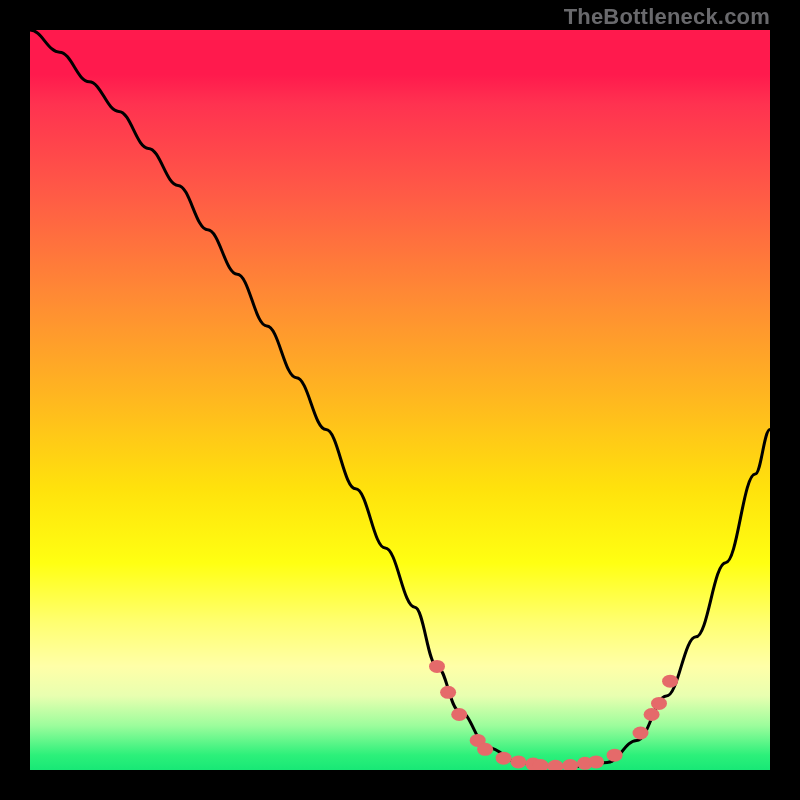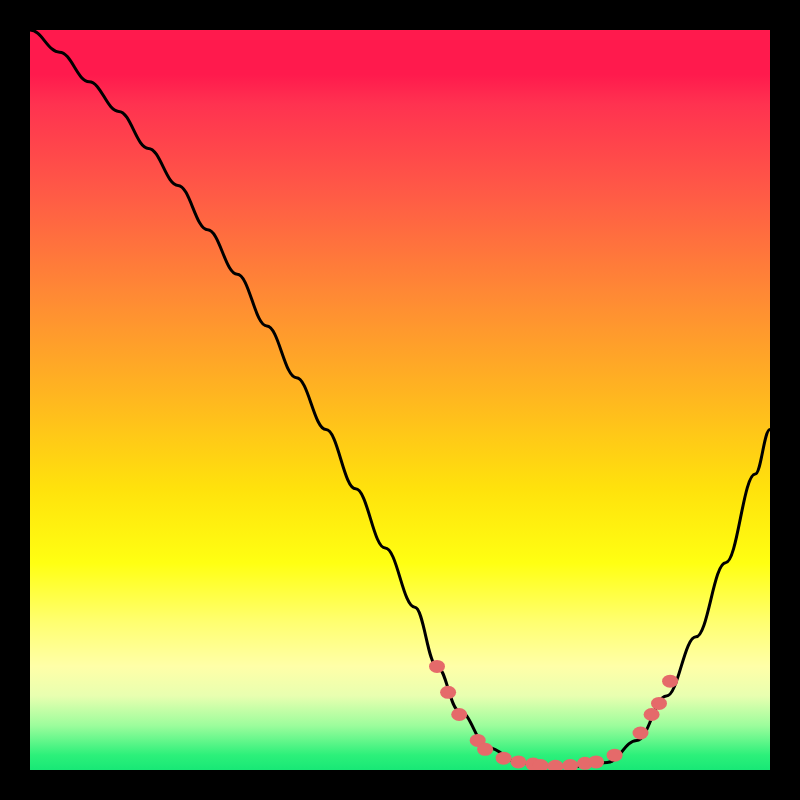--- a/index.html
+++ b/index.html
@@ -58,20 +58,21 @@
   }
   svg {
     position: absolute;
     inset: 0;
   }
 </style>
 </head>
 <body>
 
 <div class="stage">
+  <div class="watermark">TheBottleneck.com</div>
 
   <div class="plot">
     <div class="gradient"></div>
     <svg viewBox="0 0 740 740" preserveAspectRatio="none">
       <path id="curve-path" fill="none" stroke="#000000" stroke-width="3" stroke-linecap="round" stroke-linejoin="round" d="M 0.0 0.0 C 11.8 0.0 17.8 22.2 29.6 22.2 C 41.4 22.2 47.4 51.8 59.2 51.8 C 71.0 51.8 77.0 81.4 88.8 81.4 C 100.6 81.4 106.6 118.4 118.4 118.4 C 130.2 118.4 136.2 155.4 148.0 155.4 C 159.8 155.4 165.8 199.8 177.6 199.8 C 189.4 199.8 195.4 244.2 207.2 244.2 C 219.0 244.2 225.0 296.0 236.8 296.0 C 248.6 296.0 254.6 347.8 266.4 347.8 C 278.2 347.8 284.2 399.6 296.0 399.6 C 307.8 399.6 313.8 458.8 325.6 458.8 C 337.4 458.8 343.4 518.0 355.2 518.0 C 367.0 518.0 373.0 577.2 384.8 577.2 C 393.7 577.2 398.1 636.4 407.0 636.4 C 415.9 636.4 420.3 680.8 429.2 680.8 C 441.0 680.8 447.0 717.8 458.8 717.8 C 470.6 717.8 476.6 732.6 488.4 732.6 C 500.2 732.6 506.2 736.3 518.0 736.3 C 529.8 736.3 535.8 736.3 547.6 736.3 C 559.4 736.3 565.4 732.6 577.2 732.6 C 589.0 732.6 595.0 710.4 606.8 710.4 C 618.6 710.4 624.6 666.0 636.4 666.0 C 648.2 666.0 654.2 606.8 666.0 606.8 C 677.8 606.8 683.8 532.8 695.6 532.8 C 707.4 532.8 713.4 444.0 725.2 444.0 C 731.1 444.0 734.1 399.6 740.0 399.6"></path>
       <g id="dots">
           <ellipse cx="407.0" cy="636.4" rx="8" ry="6.5" fill="#e56a6a"></ellipse>
           <ellipse cx="418.1" cy="662.3" rx="8" ry="6.5" fill="#e56a6a"></ellipse>
           <ellipse cx="429.2" cy="684.5" rx="8" ry="6.5" fill="#e56a6a"></ellipse>
           <ellipse cx="447.7" cy="710.4" rx="8" ry="6.5" fill="#e56a6a"></ellipse>

